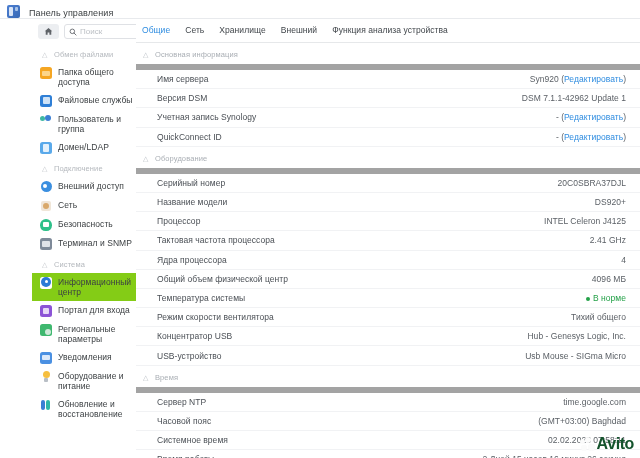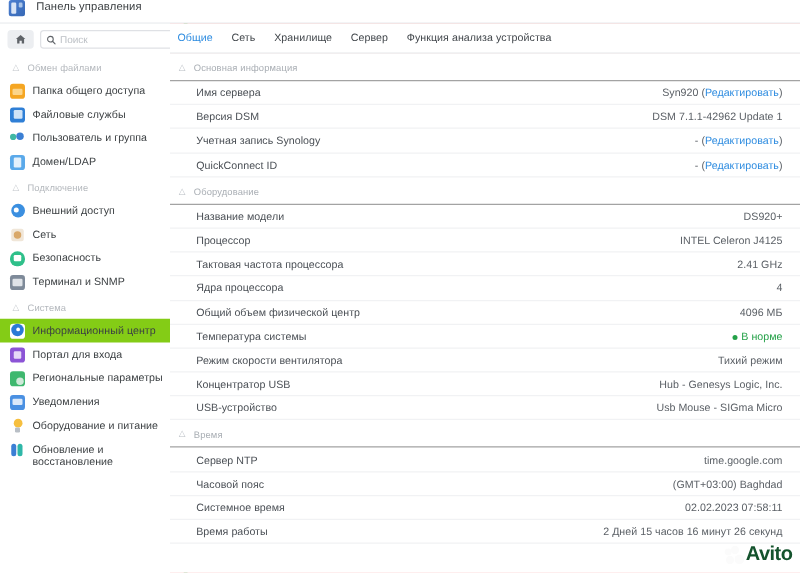--- a/index.html
+++ b/index.html
@@ -14,21 +14,21 @@
     width: 640px; height: 458px;
     background: #ffffff;
   }
 
   
   #titlebar {
     position: absolute; left: 0; top: 0;
     width: 640px; height: 19px;
     background: #ffffff;
     border-bottom: 1px solid #e8eaed;
-    display: flex; align-items: flex-start;
+    display: flex; align-items: flex-end;
     padding-left: 7px;
   }
   #app-icon {
     width: 13px; height: 13px;
     border-radius: 2px;
     background: linear-gradient(135deg,#4c7fd1 0%, #3768b5 100%);
     position: relative; flex: none;
   }
   #app-icon::before{
     content:""; position:absolute; left:2px; top:2px;
@@ -43,20 +43,21 @@
     letter-spacing: .1px;
   }
 
   
   #sidebar {
     position: absolute; left: 0; top: 19px;
     width: 150px; height: 439px;
     background: #ffffff;
     border-right: 3px solid #22c55e;
     overflow: hidden;
+    padding-left: 32px;
   }
   #sb-top {
     display: flex; align-items: center;
     padding: 5px 6px 4px 6px;
     gap: 5px;
   }
   #home-btn {
     width: 21px; height: 15px;
     background: #eceef1;
     border-radius: 3px;
@@ -173,21 +174,21 @@
     height: 415px;
     background: #ffffff;
     padding-top: 0px;
     overflow: hidden;
   }
 
   .section-head {
     font-size: 7.5px; color: #a9aeb4;
     padding: 7px 0 5px 19px;
     position: relative;
-    border-bottom: 1px solid #a3a3a3;
+    border-bottom: 6px solid #a3a3a3;
     letter-spacing: .1px;
   }
   .section-head .caret {
     position: absolute; left: 7px; top: 7px;
     font-size: 7px; color: #b8bdc3; line-height: 10px;
   }
   .row {
     height: 19.2px;
     display: flex; align-items: center;
     border-bottom: 1px solid #f1f2f4;
@@ -323,21 +324,21 @@
         <div id="sb-thumb"></div>
       </div>
     </div>
   </div>
 
   <div id="main">
     <div id="tabbar">
         <div class="tab active">Общие</div>
         <div class="tab">Сеть</div>
         <div class="tab">Хранилище</div>
-        <div class="tab">Сервер</div>
+        <div class="tab">Внешний</div>
         <div class="tab">Функция анализа устройства</div>
       </div>
     <div id="content">
         <div class="section-head"><span class="caret">△</span><span>Основная информация</span></div>
         <div class="row">
           <div class="k">Имя сервера</div>
           <div class="v"><span>Syn920</span> (<span class="lnk">Редактировать</span>)</div>
         </div>
         <div class="row">
           <div class="k">Версия DSM</div>
@@ -346,20 +347,24 @@
         <div class="row">
           <div class="k">Учетная запись Synology</div>
           <div class="v"><span>-</span> (<span class="lnk">Редактировать</span>)</div>
         </div>
         <div class="row">
           <div class="k">QuickConnect ID</div>
           <div class="v"><span>-</span> (<span class="lnk">Редактировать</span>)</div>
         </div>
         <div class="section-head"><span class="caret">△</span><span>Оборудование</span></div>
         <div class="row">
+          <div class="k">Серийный номер</div>
+          <div class="v">20C0SBRA37DJL</div>
+        </div>
+        <div class="row">
           <div class="k">Название модели</div>
           <div class="v">DS920+</div>
         </div>
         <div class="row">
           <div class="k">Процессор</div>
           <div class="v">INTEL Celeron J4125</div>
         </div>
         <div class="row">
           <div class="k">Тактовая частота процессора</div>
           <div class="v">2.41 GHz</div>
@@ -371,21 +376,21 @@
         <div class="row">
           <div class="k">Общий объем физической центр</div>
           <div class="v">4096 МБ</div>
         </div>
         <div class="row">
           <div class="k">Температура системы</div>
           <div class="v"><span class="dot"></span><span class="ok">В норме</span></div>
         </div>
         <div class="row">
           <div class="k">Режим скорости вентилятора</div>
-          <div class="v">Тихий режим</div>
+          <div class="v">Тихий общего</div>
         </div>
         <div class="row">
           <div class="k">Концентратор USB</div>
           <div class="v">Hub - Genesys Logic, Inc.</div>
         </div>
         <div class="row">
           <div class="k">USB-устройство</div>
           <div class="v">Usb Mouse - SIGma Micro</div>
         </div>
         <div class="section-head"><span class="caret">△</span><span>Время</span></div>

